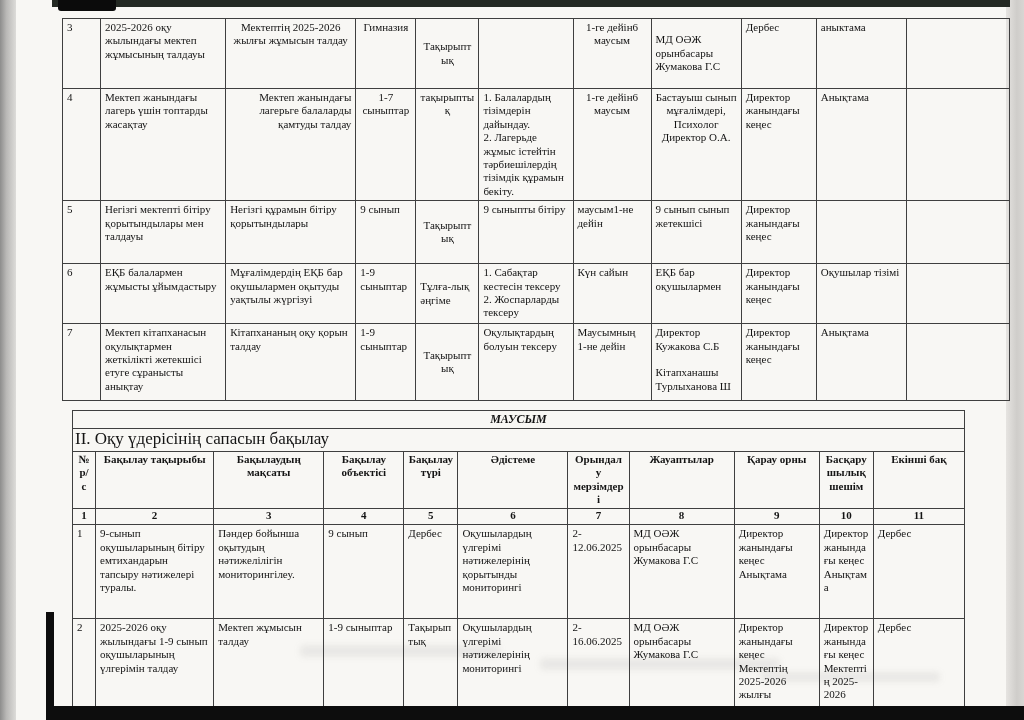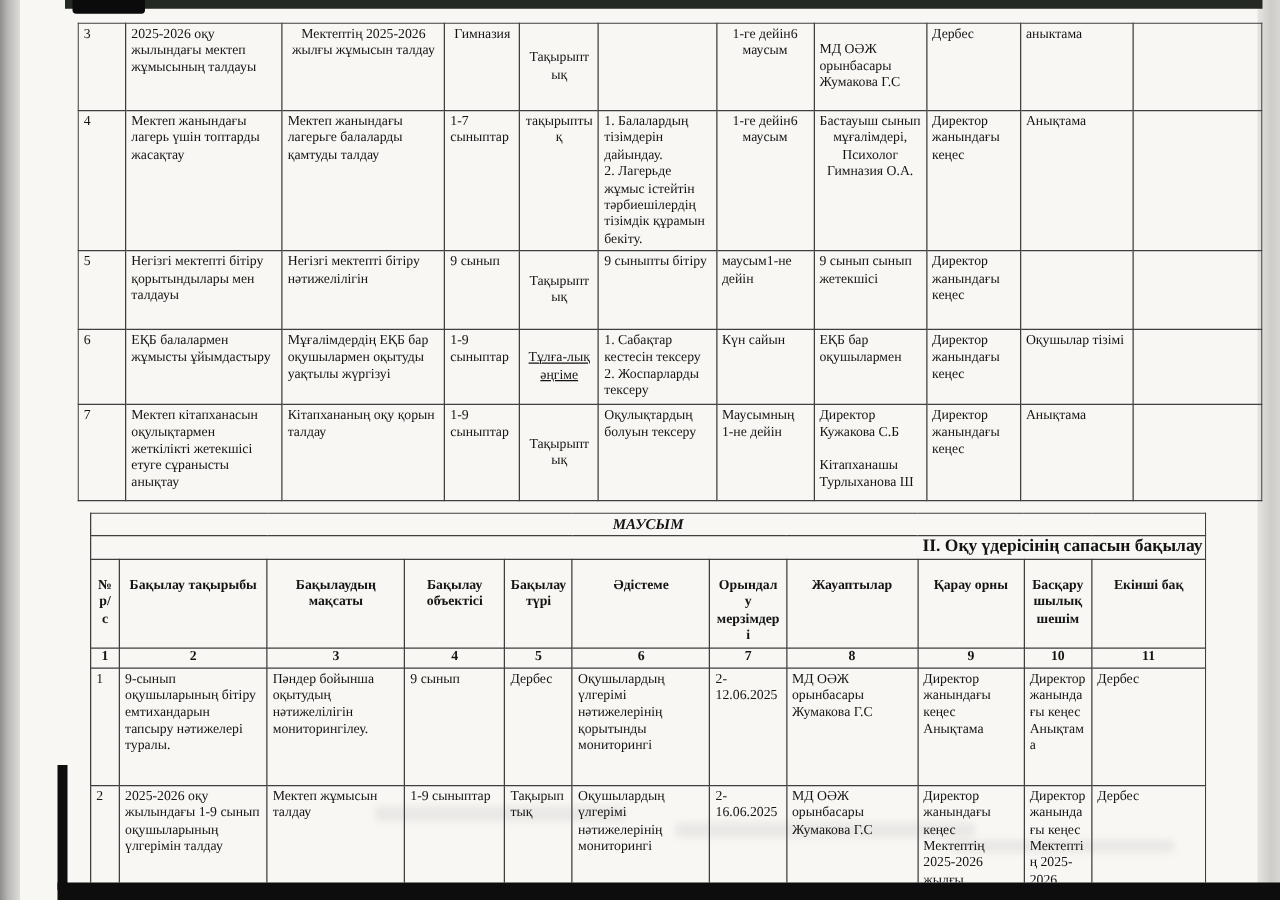--- a/index.html
+++ b/index.html
@@ -29,22 +29,22 @@
   td, th {
     border:1px solid #3f3f3f;
     padding:2px 4px;
     vertical-align:top;
     font-size:11px; line-height:1.22; color:#141414;
     word-wrap:break-word; overflow-wrap:break-word;
     font-weight:normal; text-align:left;
   }
   .b { font-weight:normal; }
   #t2 .title-cell { text-align:center; font-weight:bold; font-style:italic; font-size:12px; padding:1px 2px; }
-  #t2 .subtitle-cell { text-align:right; font-weight:bold; font-size:14px; padding:0 2px 1px; }
-  #t2 th { text-align:center; font-weight:bold; padding-top:14px; }
+  #t2 .subtitle-cell { text-align:left; font-weight:normal; font-size:17px; padding:0 2px 1px; }
+  #t2 th { text-align:center; font-weight:bold; padding-top:1px; }
   #t2 .numrow td { text-align:center; font-weight:bold; padding:0; }
 </style>
 </head>
 <body>
 
 <div class="page"></div>
 <div class="edge-left"></div>
 <div class="edge-right"></div>
 
 <div class="bleed" style="left:300px; top:645px; width:200px; height:12px;"></div>
@@ -76,55 +76,55 @@
           <td></td>
           <td style="text-align: center;">1-ге дейін6 маусым</td>
           <td style="vertical-align: middle;">МД ОӘЖ орынбасары Жумакова Г.С</td>
           <td>Дербес</td>
           <td>аныктама</td>
           <td></td>
         </tr>
         <tr style="height: 107px;">
           <td>4</td>
           <td>Мектеп жанындағы лагерь үшін топтарды жасақтау</td>
-          <td style="text-align: left;">Мектеп жанындағы лагерьге балаларды қамтуды талдау</td>
-          <td class="b" style="text-align: left;">1-7 сыныптар</td>
+          <td style="text-align: right;">Мектеп жанындағы лагерьге балаларды қамтуды талдау</td>
+          <td class="b" style="text-align: center;">1-7 сыныптар</td>
           <td style="text-align: center;">тақырыптық</td>
           <td>
             <div>1. Балалардың тізімдерін дайындау.</div>
             <div>2. Лагерьде жұмыс істейтін тәрбиешілердің тізімдік құрамын бекіту.</div>
           </td>
           <td style="text-align: center;">1-ге дейін6 маусым</td>
           <td style="text-align: center;">
             <div>Бастауыш сынып мұғалімдері, Психолог</div>
-            <div class="b">Гимназия О.А.</div>
+            <div class="b">Директор О.А.</div>
           </td>
           <td>Директор жанындағы кеңес</td>
           <td>Анықтама</td>
           <td></td>
         </tr>
         <tr style="height: 63px;">
           <td>5</td>
           <td>Негізгі мектепті бітіру қорытындылары мен талдауы</td>
-          <td>Негізгі мектепті бітіру нәтижелілігін</td>
+          <td>Негізгі құрамын бітіру қорытындылары</td>
           <td class="b">9 сынып</td>
           <td style="text-align: center; vertical-align: middle;">Тақырыптық</td>
           <td>9 сыныпты бітіру</td>
           <td>маусым1-не дейін</td>
           <td>9 сынып сынып жетекшісі</td>
           <td>Директор жанындағы кеңес</td>
           <td></td>
           <td></td>
         </tr>
         <tr style="height: 60px;">
           <td>6</td>
           <td>ЕҚБ балалармен жұмысты ұйымдастыру</td>
           <td>Мұғалімдердің ЕҚБ бар оқушылармен оқытуды уақтылы жүргізуі</td>
           <td>1-9 сыныптар</td>
-          <td style="text-align: center; vertical-align: middle; text-decoration: underline;">Тұлға-лық әңгіме</td>
+          <td style="text-align: left; vertical-align: middle;">Тұлға-лық әңгіме</td>
           <td>
             <div>1. Сабақтар кестесін тексеру</div>
             <div>2. Жоспарларды тексеру</div>
           </td>
           <td>Күн сайын</td>
           <td>ЕҚБ бар оқушылармен</td>
           <td>Директор жанындағы кеңес</td>
           <td>Оқушылар тізімі</td>
           <td></td>
         </tr>

